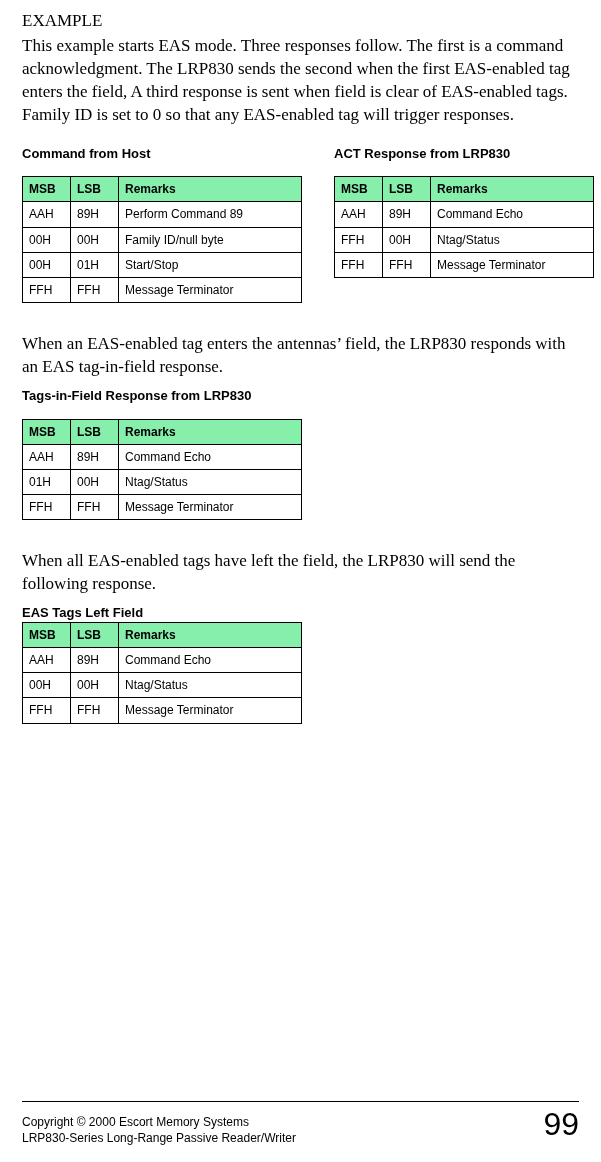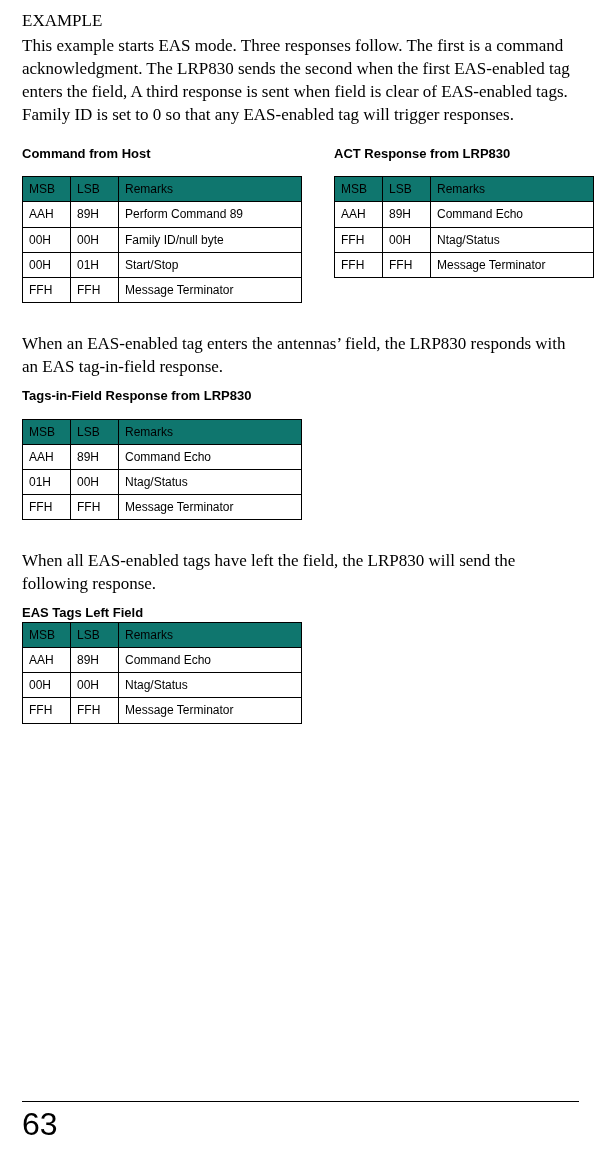--- a/index.html
+++ b/index.html
@@ -46,22 +46,22 @@
     }
     table.narrow { width: 260px; }
     th, td {
       border: 1px solid #000;
       padding: 4px 6px;
       text-align: left;
       vertical-align: middle;
       height: 22px;
     }
     th {
-      font-weight: normal;
-      background: #0f766e;
+      font-weight: bold;
+      background: #86efac;
     }
     th.col-msb, td.col-msb { width: 48px; }
     th.col-lsb, td.col-lsb { width: 48px; }
     .footer-divider {
       position: absolute;
       left: 22px;
       right: 22px;
       bottom: 60px;
       border-top: 1px solid #000;
     }
@@ -217,14 +217,18 @@
         <td class="col-msb">FFH</td>
         <td class="col-lsb">FFH</td>
         <td>Message Terminator</td>
       </tr>
     </tbody>
   </table>
 </div>
 
 <div class="footer-divider"></div>
 <div class="footer">
-  <div class="page-number">63</div>
+  <div class="footer-text">
+    <div>Copyright © 2000 Escort Memory Systems</div>
+    <div>LRP830-Series Long-Range Passive Reader/Writer</div>
+  </div>
+  <div class="page-number">99</div>
 </div>
 
 </body></html>

